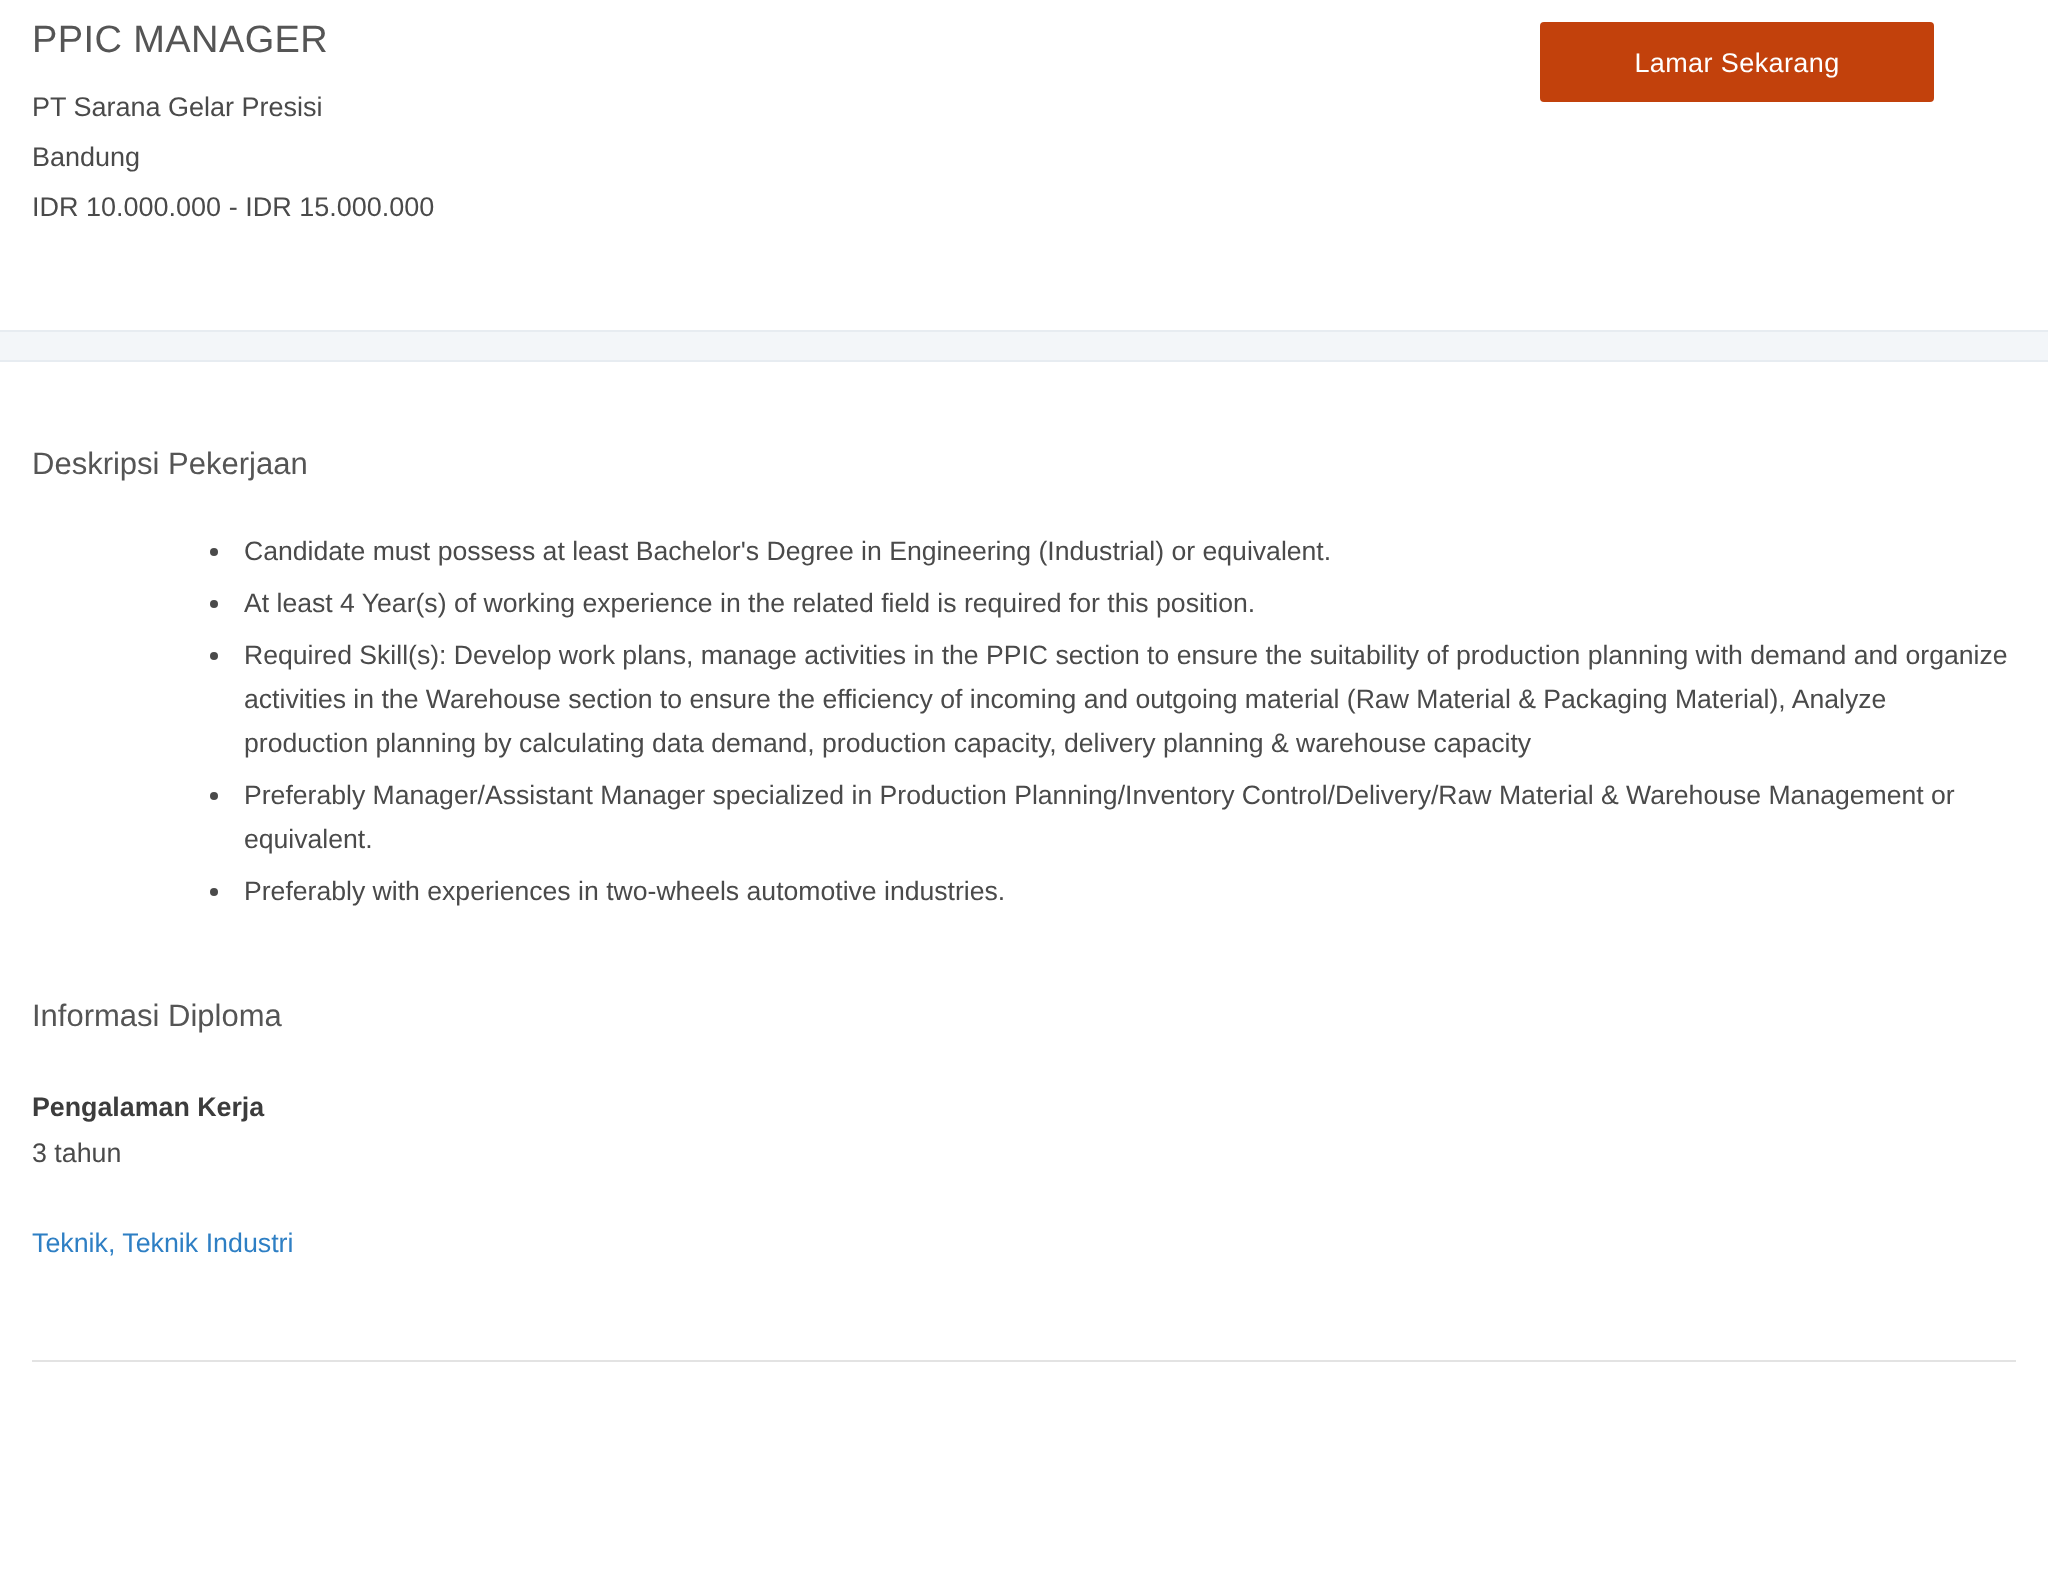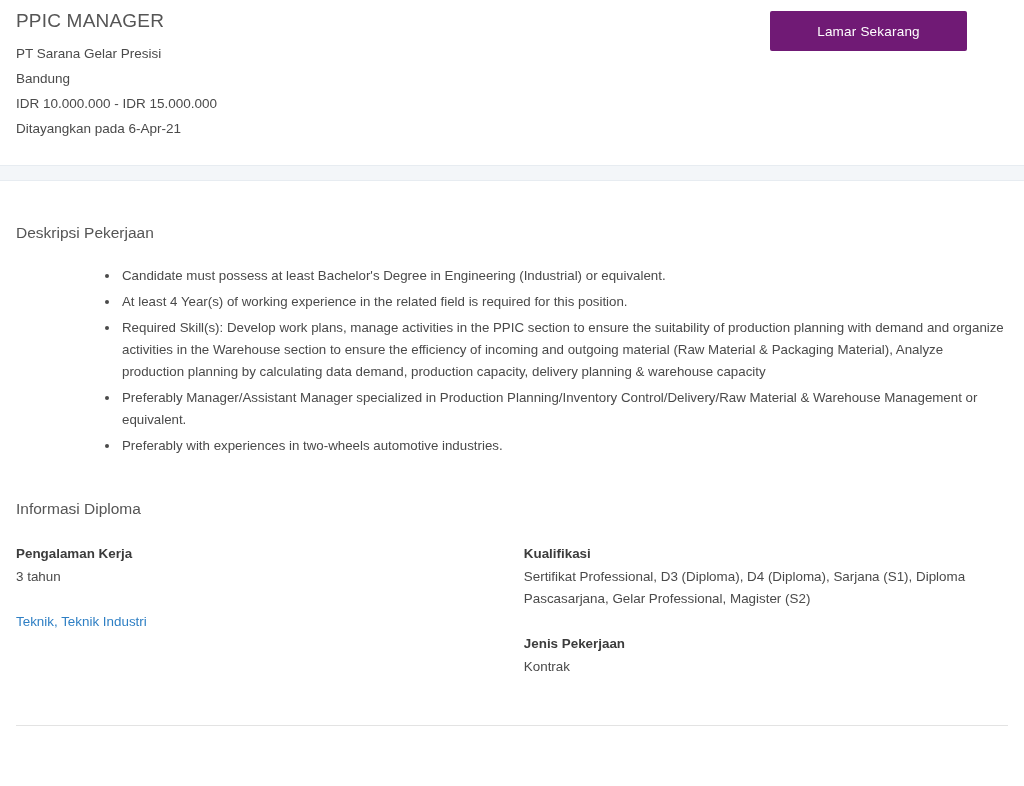--- a/index.html
+++ b/index.html
@@ -43,21 +43,21 @@
     color: #4a4a4a;
     line-height: 25px;
     margin: 0;
   }
   .apply-button {
     position: absolute;
     top: 11px;
     right: 57px;
     width: 197px;
     height: 40px;
-    background: #701a75;
+    background: #c2410c;
     color: #ffffff;
     border: none;
     border-radius: 2px;
     font-size: 13.5px;
     font-family: "Liberation Sans", sans-serif;
     cursor: pointer;
     letter-spacing: 0.2px;
   }
 
   
@@ -137,21 +137,20 @@
 </head>
 <body>
 
 <div class="page">
 
   <div class="header">
     <h1 class="job-title">PPIC MANAGER</h1>
     <p class="header-line">PT Sarana Gelar Presisi</p>
     <p class="header-line">Bandung</p>
     <p class="header-line">IDR 10.000.000 - IDR 15.000.000</p>
-    <p class="header-line">Ditayangkan pada 6-Apr-21</p>
     <button class="apply-button">Lamar Sekarang</button>
   </div>
 
   <div class="band"></div>
 
   <div class="section">
     <h2 class="section-title">Deskripsi Pekerjaan</h2>
     <ul class="desc-list">
       <li>Candidate must possess at least Bachelor's Degree in Engineering (Industrial) or equivalent.</li>
       <li>At least 4 Year(s) of working experience in the related field is required for this position.</li>
@@ -169,29 +168,19 @@
       <div class="info-col left">
         <div class="info-block">
           <div class="info-label">Pengalaman Kerja</div>
           <div class="info-value">3 tahun</div>
         </div>
         <div class="info-block">
           <div class="info-value link">Teknik, Teknik Industri</div>
         </div>
       </div>
 
-      <div class="info-col right">
-        <div class="info-block">
-          <div class="info-label">Kualifikasi</div>
-          <div class="info-value">Sertifikat Professional, D3 (Diploma), D4 (Diploma), Sarjana (S1), Diploma Pascasarjana, Gelar Professional, Magister (S2)</div>
-        </div>
-        <div class="info-block">
-          <div class="info-label">Jenis Pekerjaan</div>
-          <div class="info-value">Kontrak</div>
-        </div>
-      </div>
 
     </div>
   </div>
 
   <div class="bottom-rule"></div>
 
 </div>
 
 </body></html>

